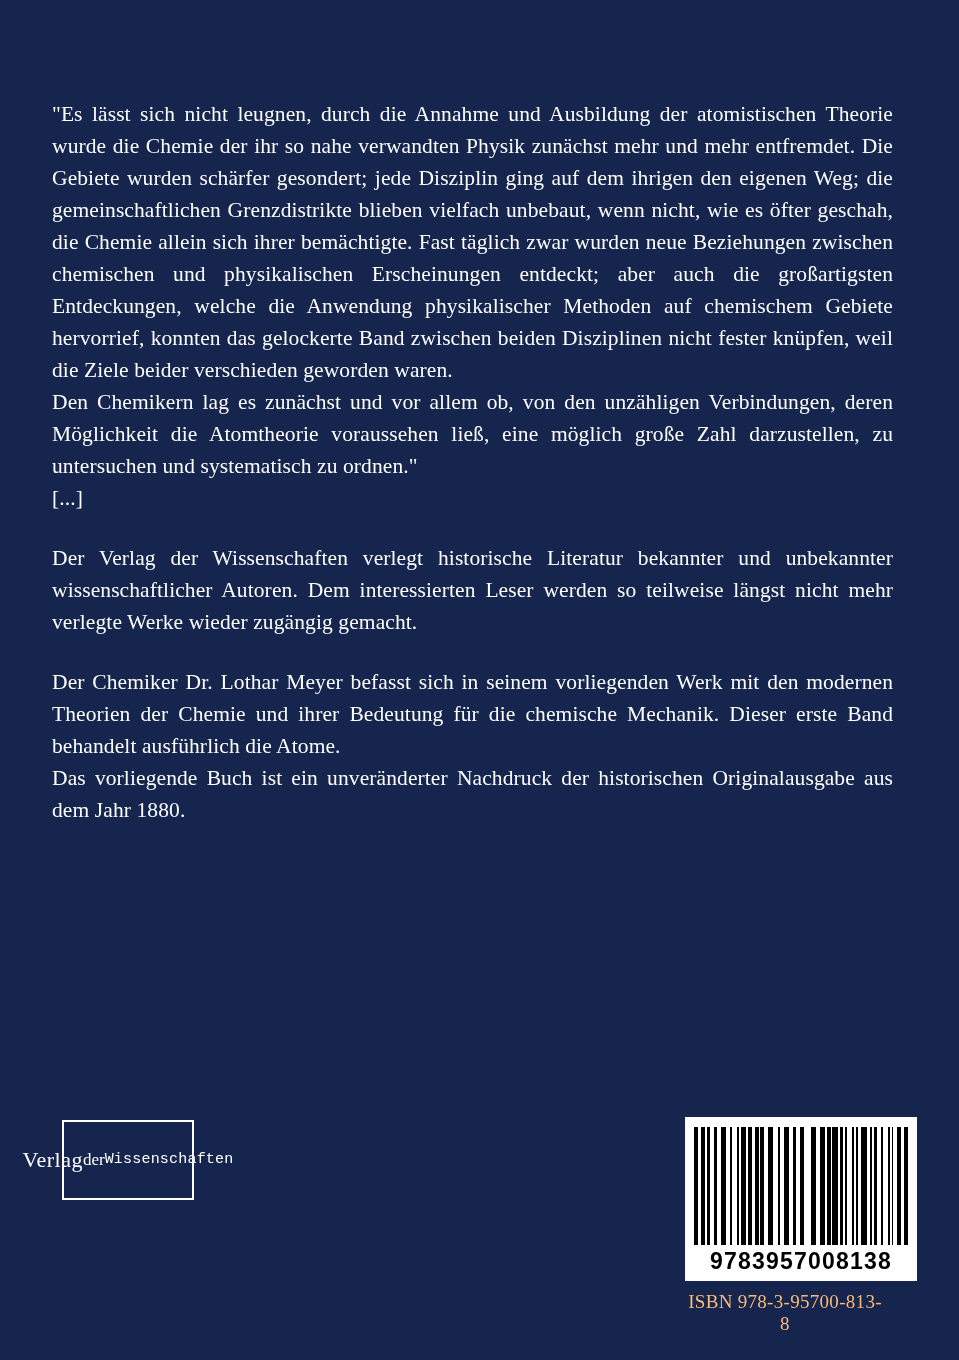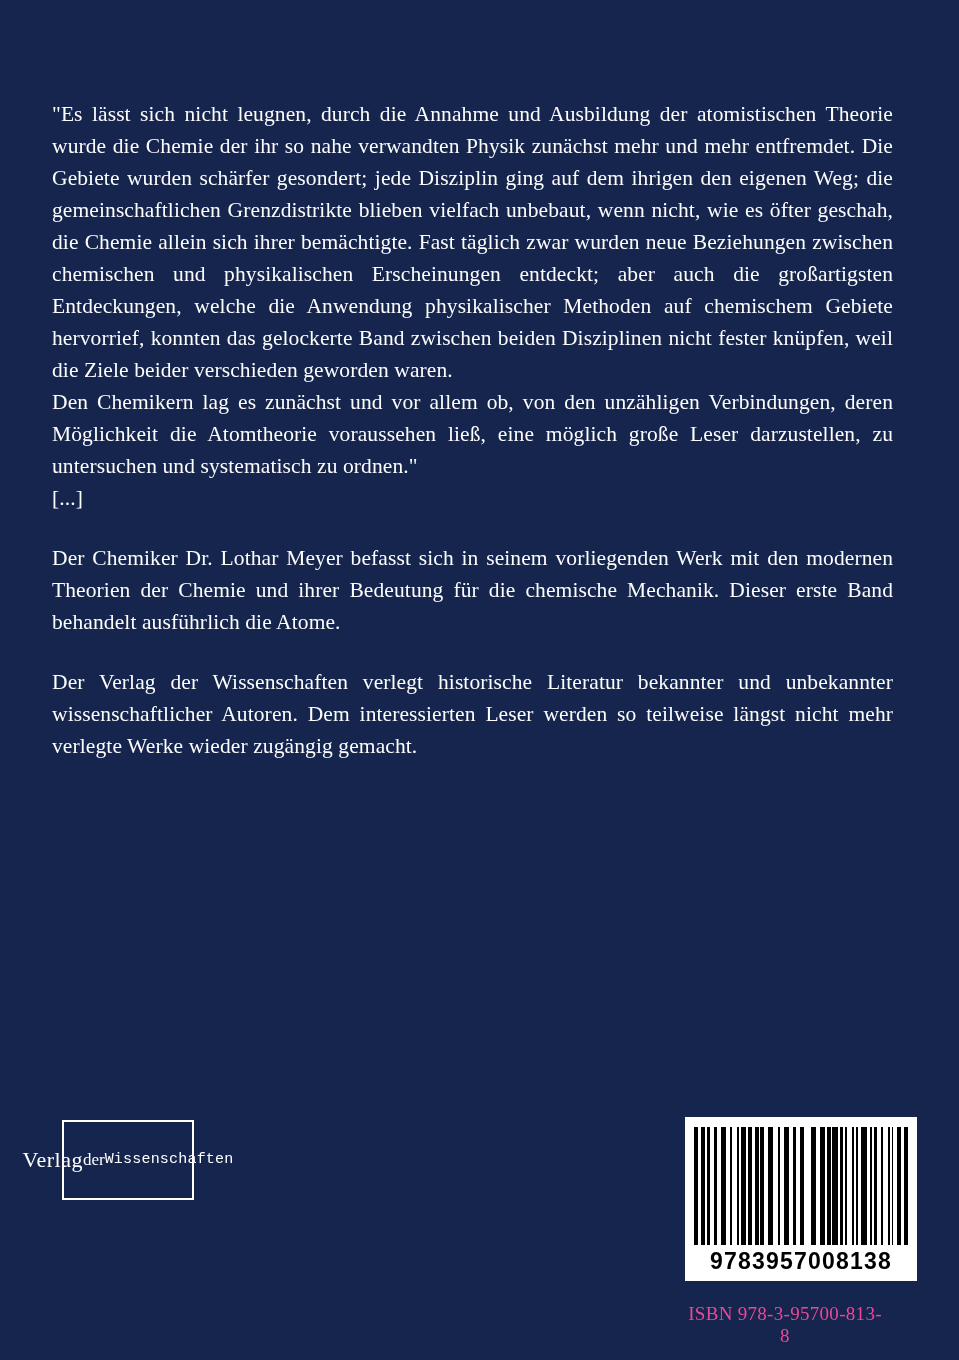--- a/index.html
+++ b/index.html
@@ -95,36 +95,37 @@
     color: #000;
     text-align: center;
     letter-spacing: 1.2px;
     padding-top: 3px;
     padding-bottom: 2px;
   }
   .isbn {
     text-align: center;
     font-family: "Liberation Serif", serif;
     font-size: 19px;
-    color: #ec4899;
-    padding-top: 22px;
+    color: #fdba74;
+    padding-top: 10px;
     letter-spacing: 0.3px;
   }
 </style>
 </head>
 <body>
 
 <div class="page">
 
   <div class="text-block">
     <p class="para tight">"Es lässt sich nicht leugnen, durch die Annahme und Ausbildung der atomistischen Theorie wurde die Chemie der ihr so nahe verwandten Physik zunächst mehr und mehr entfremdet. Die Gebiete wurden schärfer gesondert; jede Disziplin ging auf dem ihrigen den eigenen Weg; die gemeinschaftlichen Grenzdistrikte blieben vielfach unbebaut, wenn nicht, wie es öfter geschah, die Chemie allein sich ihrer bemächtigte. Fast täglich zwar wurden neue Beziehungen zwischen chemischen und physikalischen Erscheinungen entdeckt; aber auch die großartigsten Entdeckungen, welche die Anwendung physikalischer Methoden auf chemischem Gebiete hervorrief, konnten das gelockerte Band zwischen beiden Disziplinen nicht fester knüpfen, weil die Ziele beider verschieden geworden waren.</p>
-    <p class="para tight">Den Chemikern lag es zunächst und vor allem ob, von den unzähligen Verbindungen, deren Möglichkeit die Atomtheorie voraussehen ließ, eine möglich große Leser darzustellen, zu untersuchen und systematisch zu ordnen."</p>
+    <p class="para tight">Den Chemikern lag es zunächst und vor allem ob, von den unzähligen Verbindungen, deren Möglichkeit die Atomtheorie voraussehen ließ, eine möglich große Zahl darzustellen, zu untersuchen und systematisch zu ordnen."</p>
     <p class="para tight">[...]</p>
+    <p class="para spaced-before">Der Verlag der Wissenschaften verlegt historische Literatur bekannter und unbekannter wissenschaftlicher Autoren. Dem interessierten Leser werden so teilweise längst nicht mehr verlegte Werke wieder zugängig gemacht.</p>
     <p class="para spaced-before">Der Chemiker Dr. Lothar Meyer befasst sich in seinem vorliegenden Werk mit den modernen Theorien der Chemie und ihrer Bedeutung für die chemische Mechanik. Dieser erste Band behandelt ausführlich die Atome.</p>
-    <p class="para spaced-before">Der Verlag der Wissenschaften verlegt historische Literatur bekannter und unbekannter wissenschaftlicher Autoren. Dem interessierten Leser werden so teilweise längst nicht mehr verlegte Werke wieder zugängig gemacht.</p>
+    <p class="para tight">Das vorliegende Buch ist ein unveränderter Nachdruck der historischen Originalausgabe aus dem Jahr 1880.</p>
   </div>
 
   <div class="logo">
     <span class="l1">Verlag</span>
     <span class="l2">der</span>
     <span class="l3">Wissenschaften</span>
   </div>
 
   <div class="barcode-wrap">
     <div class="barcode">

